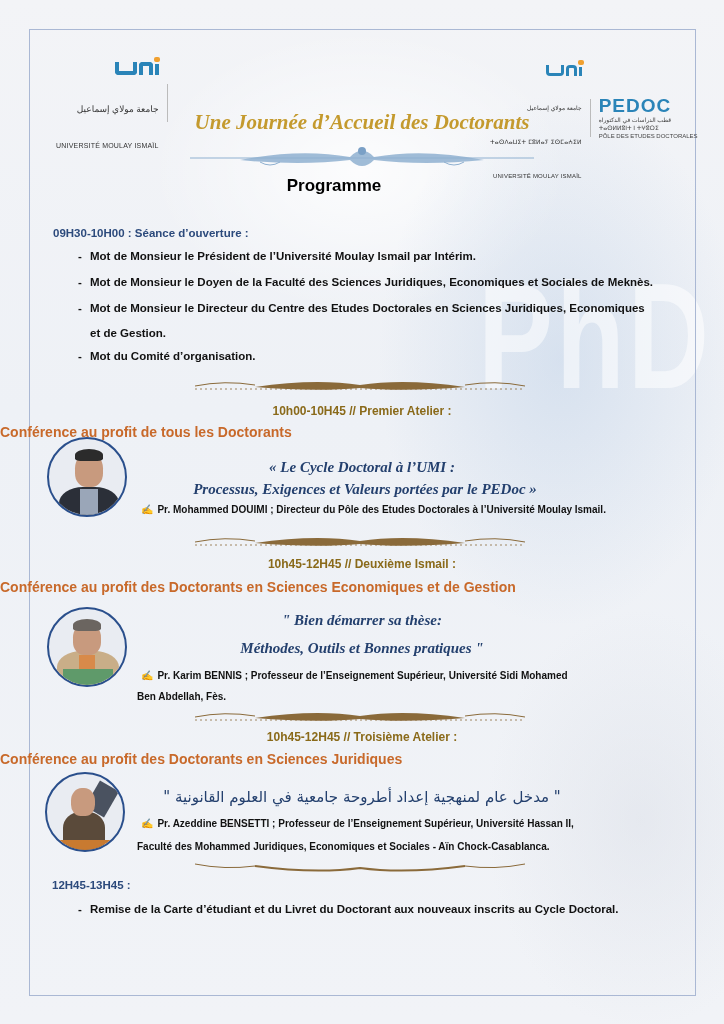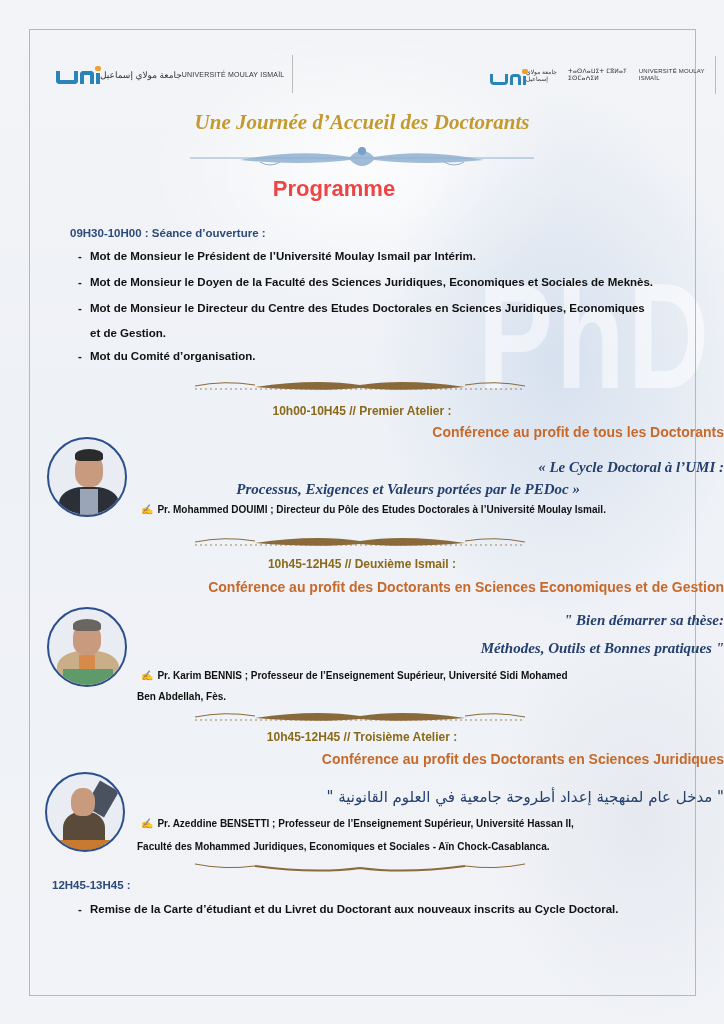--- a/index.html
+++ b/index.html
@@ -26,21 +26,21 @@
     transform: scaleX(0.75); transform-origin: left top;
     pointer-events: none;
   }
   .frame {
     position: absolute; left: 29px; top: 29px; width: 667px; height: 967px;
     border: 1px solid #aab8d4;
   }
   
   .logo-left { position: absolute; left: 56px; top: 55px; display: flex; align-items: center; }
   .logo-right { position: absolute; left: 490px; top: 56px; display: flex; align-items: center; }
-  .umi-block { display: flex; flex-direction: row; align-items: center; }
+  .umi-block { display: flex; flex-direction: column; align-items: flex-end; gap: 27px; }
   .umi-mark { display: flex; align-items: flex-end; height: 20px; gap: 2px; }
   .umi-u { width: 22px; height: 13px; border: 4px solid #2a84b8; border-top: none; border-radius: 0 0 4px 4px; }
   .umi-n { width: 14px; height: 13px; border: 4px solid #2a84b8; border-bottom: none; border-radius: 4px 4px 0 0; }
   .umi-i { width: 4px; height: 11px; background: #2a84b8; position: relative; }
   .umi-i::before { content: ""; position: absolute; left: -1px; top: -7px; width: 6px; height: 5px; background: #f0a030; border-radius: 2px; }
   .umi-ar { font-size: 9px; color: #333; margin-top: 2px; line-height: 10px; }
   .umi-fr { font-size: 7px; color: #333; letter-spacing: 0.2px; line-height: 9px; }
   .vsep { width: 1px; height: 38px; background: #bbb; margin: 0 8px; }
   .fac-block { display: flex; flex-direction: column; align-items: flex-start; }
   .fac-icon { width: 20px; height: 18px; border: 2px solid #2a6fa0; border-radius: 10px 10px 2px 2px; margin-left: 4px; position: relative; }
@@ -55,39 +55,39 @@
   .umi-small .umi-ar, .umi-small .umi-fr { font-size: 6px; line-height: 7px; }
 
   .main-title {
     position: absolute; left: 0; width: 724px; top: 110px; text-align: center;
     font-family: "Liberation Serif", serif; font-style: italic; font-weight: bold;
     font-size: 21px; color: #c49a2e;
   }
   .divider { position: absolute; display: block; }
   .programme {
     position: absolute; left: 0; width: 668px; top: 176px; text-align: center;
-    font-size: 22px; font-weight: bold; color: #ef4444;
+    font-size: 17px; font-weight: bold; color: #000000;
   }
   .time-label {
     position: absolute; font-size: 11.5px; font-weight: bold; color: #2c4a7c;
   }
   .bullet {
     position: absolute; font-size: 11.5px; font-weight: bold; color: #111; white-space: nowrap;
   }
   .bullet .dash { display: inline-block; width: 12px; }
   .atelier-time {
     position: absolute; left: 0; width: 724px; text-align: center;
     font-size: 12px; font-weight: bold; color: #8a6a1a;
   }
   .atelier-title {
-    position: absolute; left: 0; width: 724px; text-align: right;
+    position: absolute; left: 0; width: 724px; text-align: left;
     font-size: 14px; font-weight: bold; color: #c8692a;
   }
   .talk {
-    position: absolute; text-align: right;
+    position: absolute; text-align: center;
     font-family: "Liberation Serif", serif; font-style: italic; font-weight: bold;
     font-size: 15px; color: #24406e;
   }
   .speaker {
     position: absolute; font-size: 10px; font-weight: bold; color: #111; line-height: 21px;
   }
   .speaker .pen { font-weight: normal; margin-right: 4px; color: #222; }
   .photo {
     position: absolute; width: 80px; height: 80px; border-radius: 50%;
     border: 2px solid #2a4f8c; overflow: hidden; background: #e9ecf2;
@@ -122,35 +122,41 @@
     <div class="umi-mark">
       <div class="umi-u"></div>
         <div class="umi-n"></div>
         <div class="umi-i"></div>
     </div>
     <div class="umi-ar">جامعة مولاي إسماعيل</div>
     <div class="umi-fr">ⵜⴰⵙⴷⴰⵡⵉⵜ ⵎⵓⵍⴰⵢ ⵉⵙⵎⴰⵄⵉⵍ</div>
     <div class="umi-fr">UNIVERSITÉ MOULAY ISMAÏL</div>
   </div>
   <div class="vsep"></div>
+  <div class="fac-block">
+    <div class="pedoc-title">PEDOC</div>
+    <div class="pedoc-sub">قطب الدراسات في الدكتوراه</div>
+    <div class="pedoc-sub">ⵜⴰⵙⵍⵍⵓⵏⵜ ⵏ ⵜⵖⵓⵔⵉ</div>
+    <div class="pedoc-sub">PÔLE DES ETUDES DOCTORALES</div>
+  </div>
 </div>
 
 <div class="main-title">Une Journée d’Accueil des Doctorants</div>
 
 <svg class="divider" style="left:180px;top:142px" width="364" height="30" viewBox="0 0 364 30">
   <line x1="10" y1="16" x2="354" y2="16" stroke="#8fb0d0" stroke-width="1"></line>
   <path d="M60 18 Q120 6 170 15 Q182 2 194 15 Q244 6 304 18 Q244 24 194 18 Q182 30 170 18 Q120 24 60 18 Z" fill="#8fb0d0" opacity="0.85"></path>
   <circle cx="182" cy="9" r="4" fill="#7aa0c6"></circle>
   <path d="M100 20 q-10 6 -20 0" stroke="#8fb0d0" fill="none"></path>
   <path d="M264 20 q10 6 20 0" stroke="#8fb0d0" fill="none"></path>
 </svg>
 
 <div class="programme">Programme</div>
 
-<div class="time-label" style="left:70px;top:227px">09H30-10H00 : Séance d’ouverture :</div>
+<div class="time-label" style="left:53px;top:227px">09H30-10H00 : Séance d’ouverture :</div>
 <div class="bullet" style="left:78px;top:250px"><span class="dash">-</span><span>Mot de Monsieur le Président de l’Université Moulay Ismail par Intérim.</span></div>
 <div class="bullet" style="left:78px;top:276px"><span class="dash">-</span><span>Mot de Monsieur le Doyen de la Faculté des Sciences Juridiques, Economiques et Sociales de Meknès.</span></div>
 <div class="bullet" style="left:78px;top:302px"><span class="dash">-</span><span>Mot de Monsieur le Directeur du Centre des Etudes Doctorales en Sciences Juridiques, Economiques</span></div>
 <div class="bullet" style="left:90px;top:327px">et de Gestion.</div>
 <div class="bullet" style="left:78px;top:350px"><span class="dash">-</span><span>Mot du Comité d’organisation.</span></div>
 
 <svg class="divider" style="left:185px;top:376px" width="350" height="18" viewBox="0 0 350 18">
   <path d="M10 10 Q40 4 70 9" stroke="#8a6a3a" fill="none"></path>
   <path d="M280 9 Q310 4 340 10" stroke="#8a6a3a" fill="none"></path>
   <path d="M70 11 Q130 2 175 9 Q220 2 280 11 Q220 16 175 12 Q130 16 70 11 Z" fill="#8a6a3a"></path>

